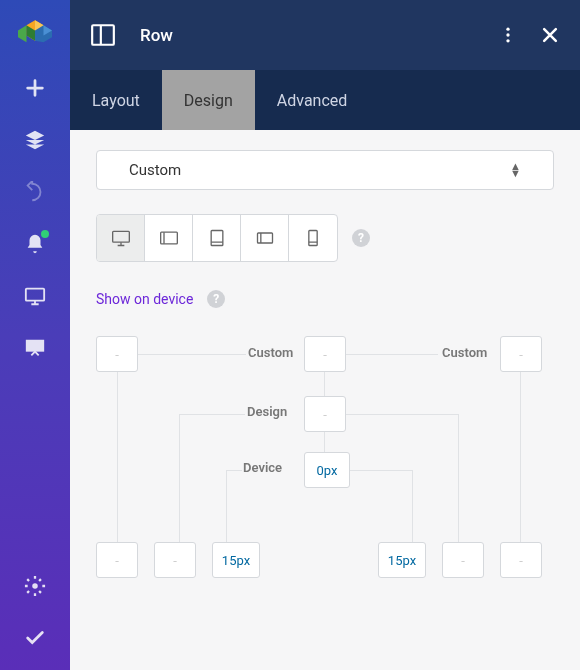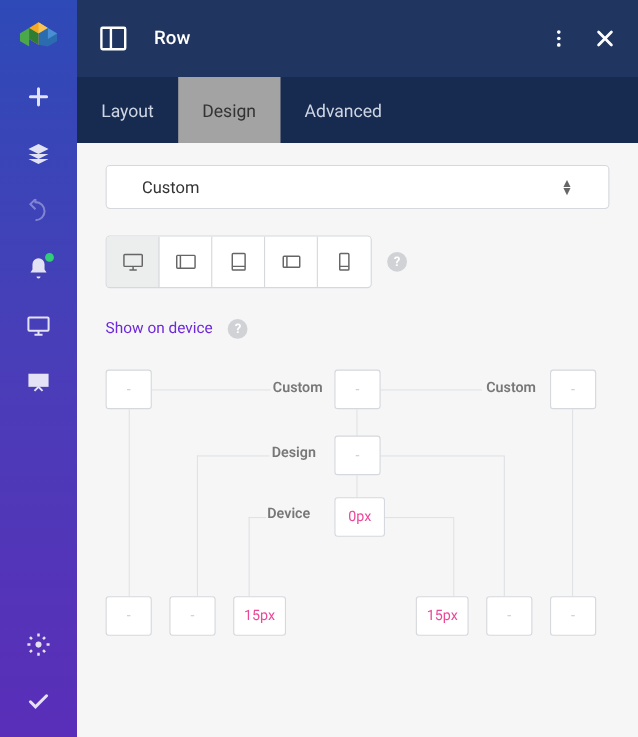--- a/index.html
+++ b/index.html
@@ -33,21 +33,21 @@
 .dev-btn.active{background:#eceded}
 .dev-btn svg{width:20px;height:18px;fill:none;stroke:#666;stroke-width:1.6}
 .help{width:18px;height:18px;border-radius:50%;background:#d0d2d6;color:#fff;font-size:12px;font-weight:700;display:flex;align-items:center;justify-content:center;cursor:pointer}
 .toggle-row{display:flex;align-items:center;gap:14px;margin-top:28px}
 .toggle{width:62px;height:30px;border-radius:15px;background:#2a4db3;position:relative;cursor:pointer;display:flex;align-items:center}
 .toggle-knob{width:22px;height:22px;border-radius:50%;background:#fff;position:absolute;left:5px}
 .toggle-lbl{position:absolute;right:8px;color:#fff;font-size:10px;font-weight:700;letter-spacing:0.5px}
 .toggle-txt{font-size:14px;color:#6d28d9;font-weight:400}
 .box-model{margin-top:28px;position:relative;height:240px}
 .bm-label{position:absolute;font-size:13px;color:#777;font-weight:600}
-.bm-inp{width:42px;height:36px;border:1px solid #d5d8dc;border-radius:3px;background:#fff;text-align:center;font-size:13px;color:#ec4899;position:absolute}
+.bm-inp{width:42px;height:36px;border:1px solid #d5d8dc;border-radius:3px;background:#fff;text-align:center;font-size:13px;color:#0369a1;position:absolute}
 .bm-inp.empty{color:#ccc}
 .bm-line{position:absolute;background:#e0e2e5}
 .bell-dot{position:absolute;width:8px;height:8px;background:#2ee86c;border-radius:50%;top:-2px;right:-2px}
 .side-item{position:relative}
 </style>
 </head>
 <body>
 
 <div class="app">
   <div class="sidebar">

